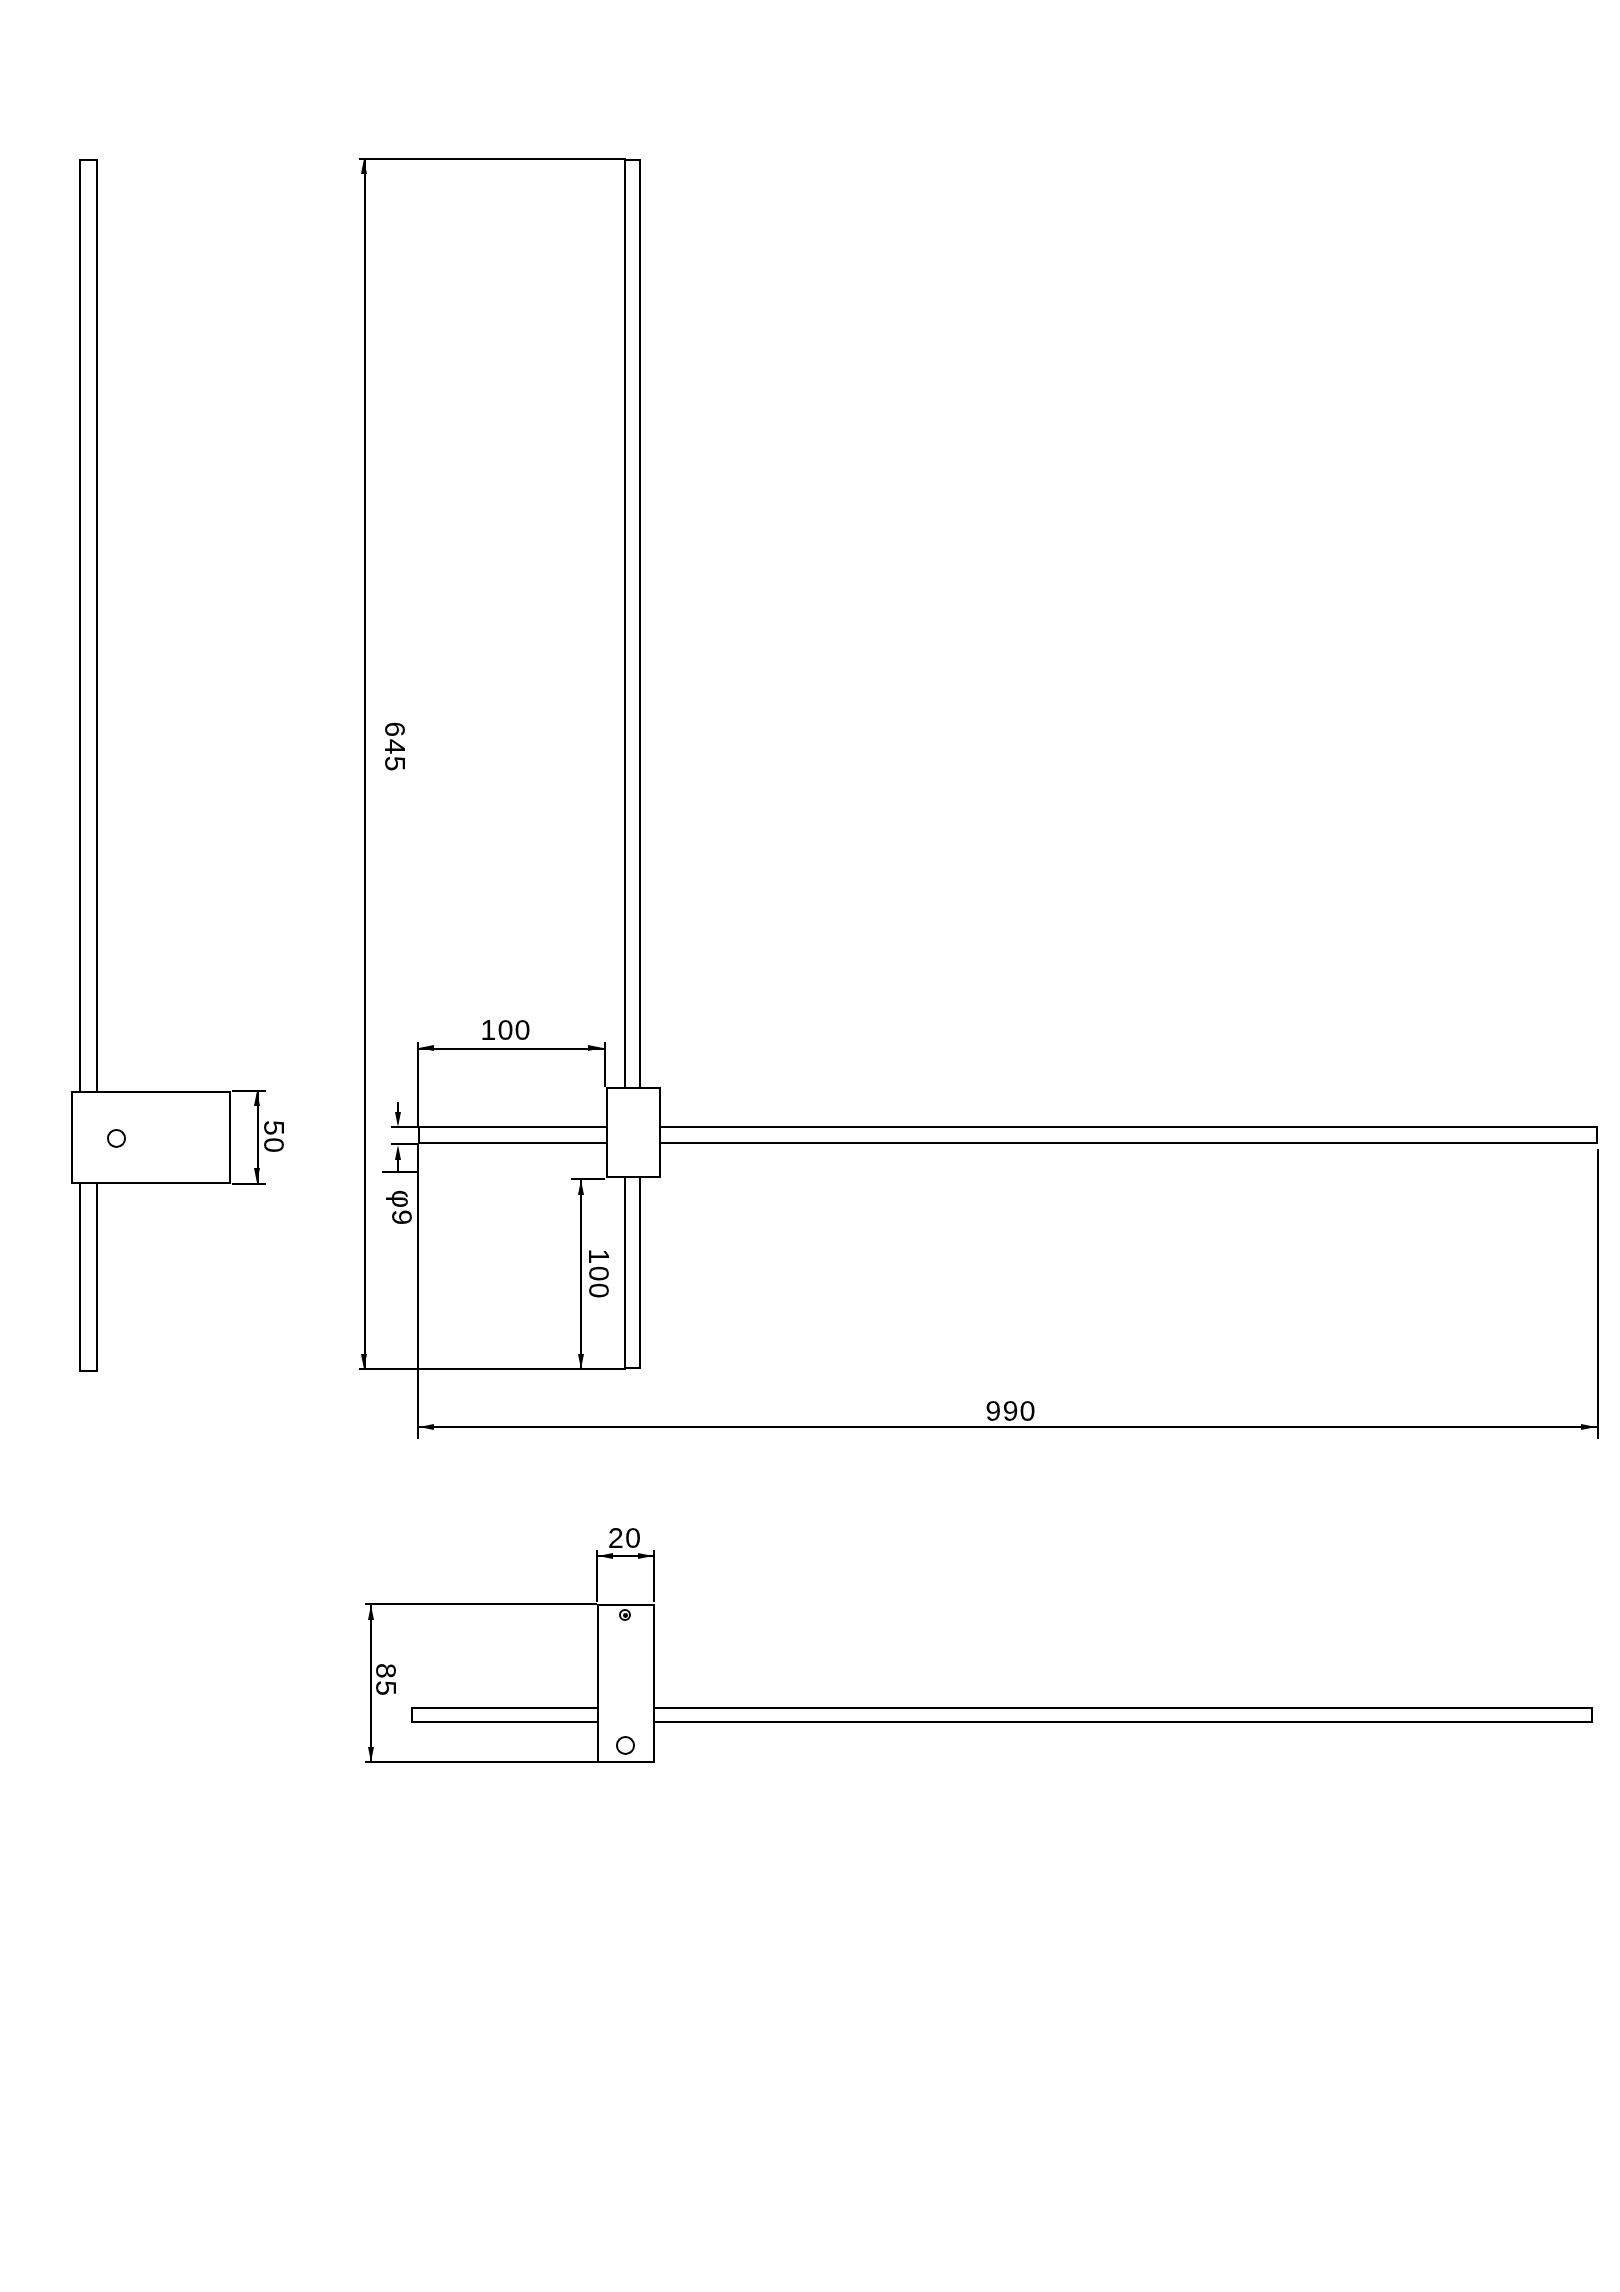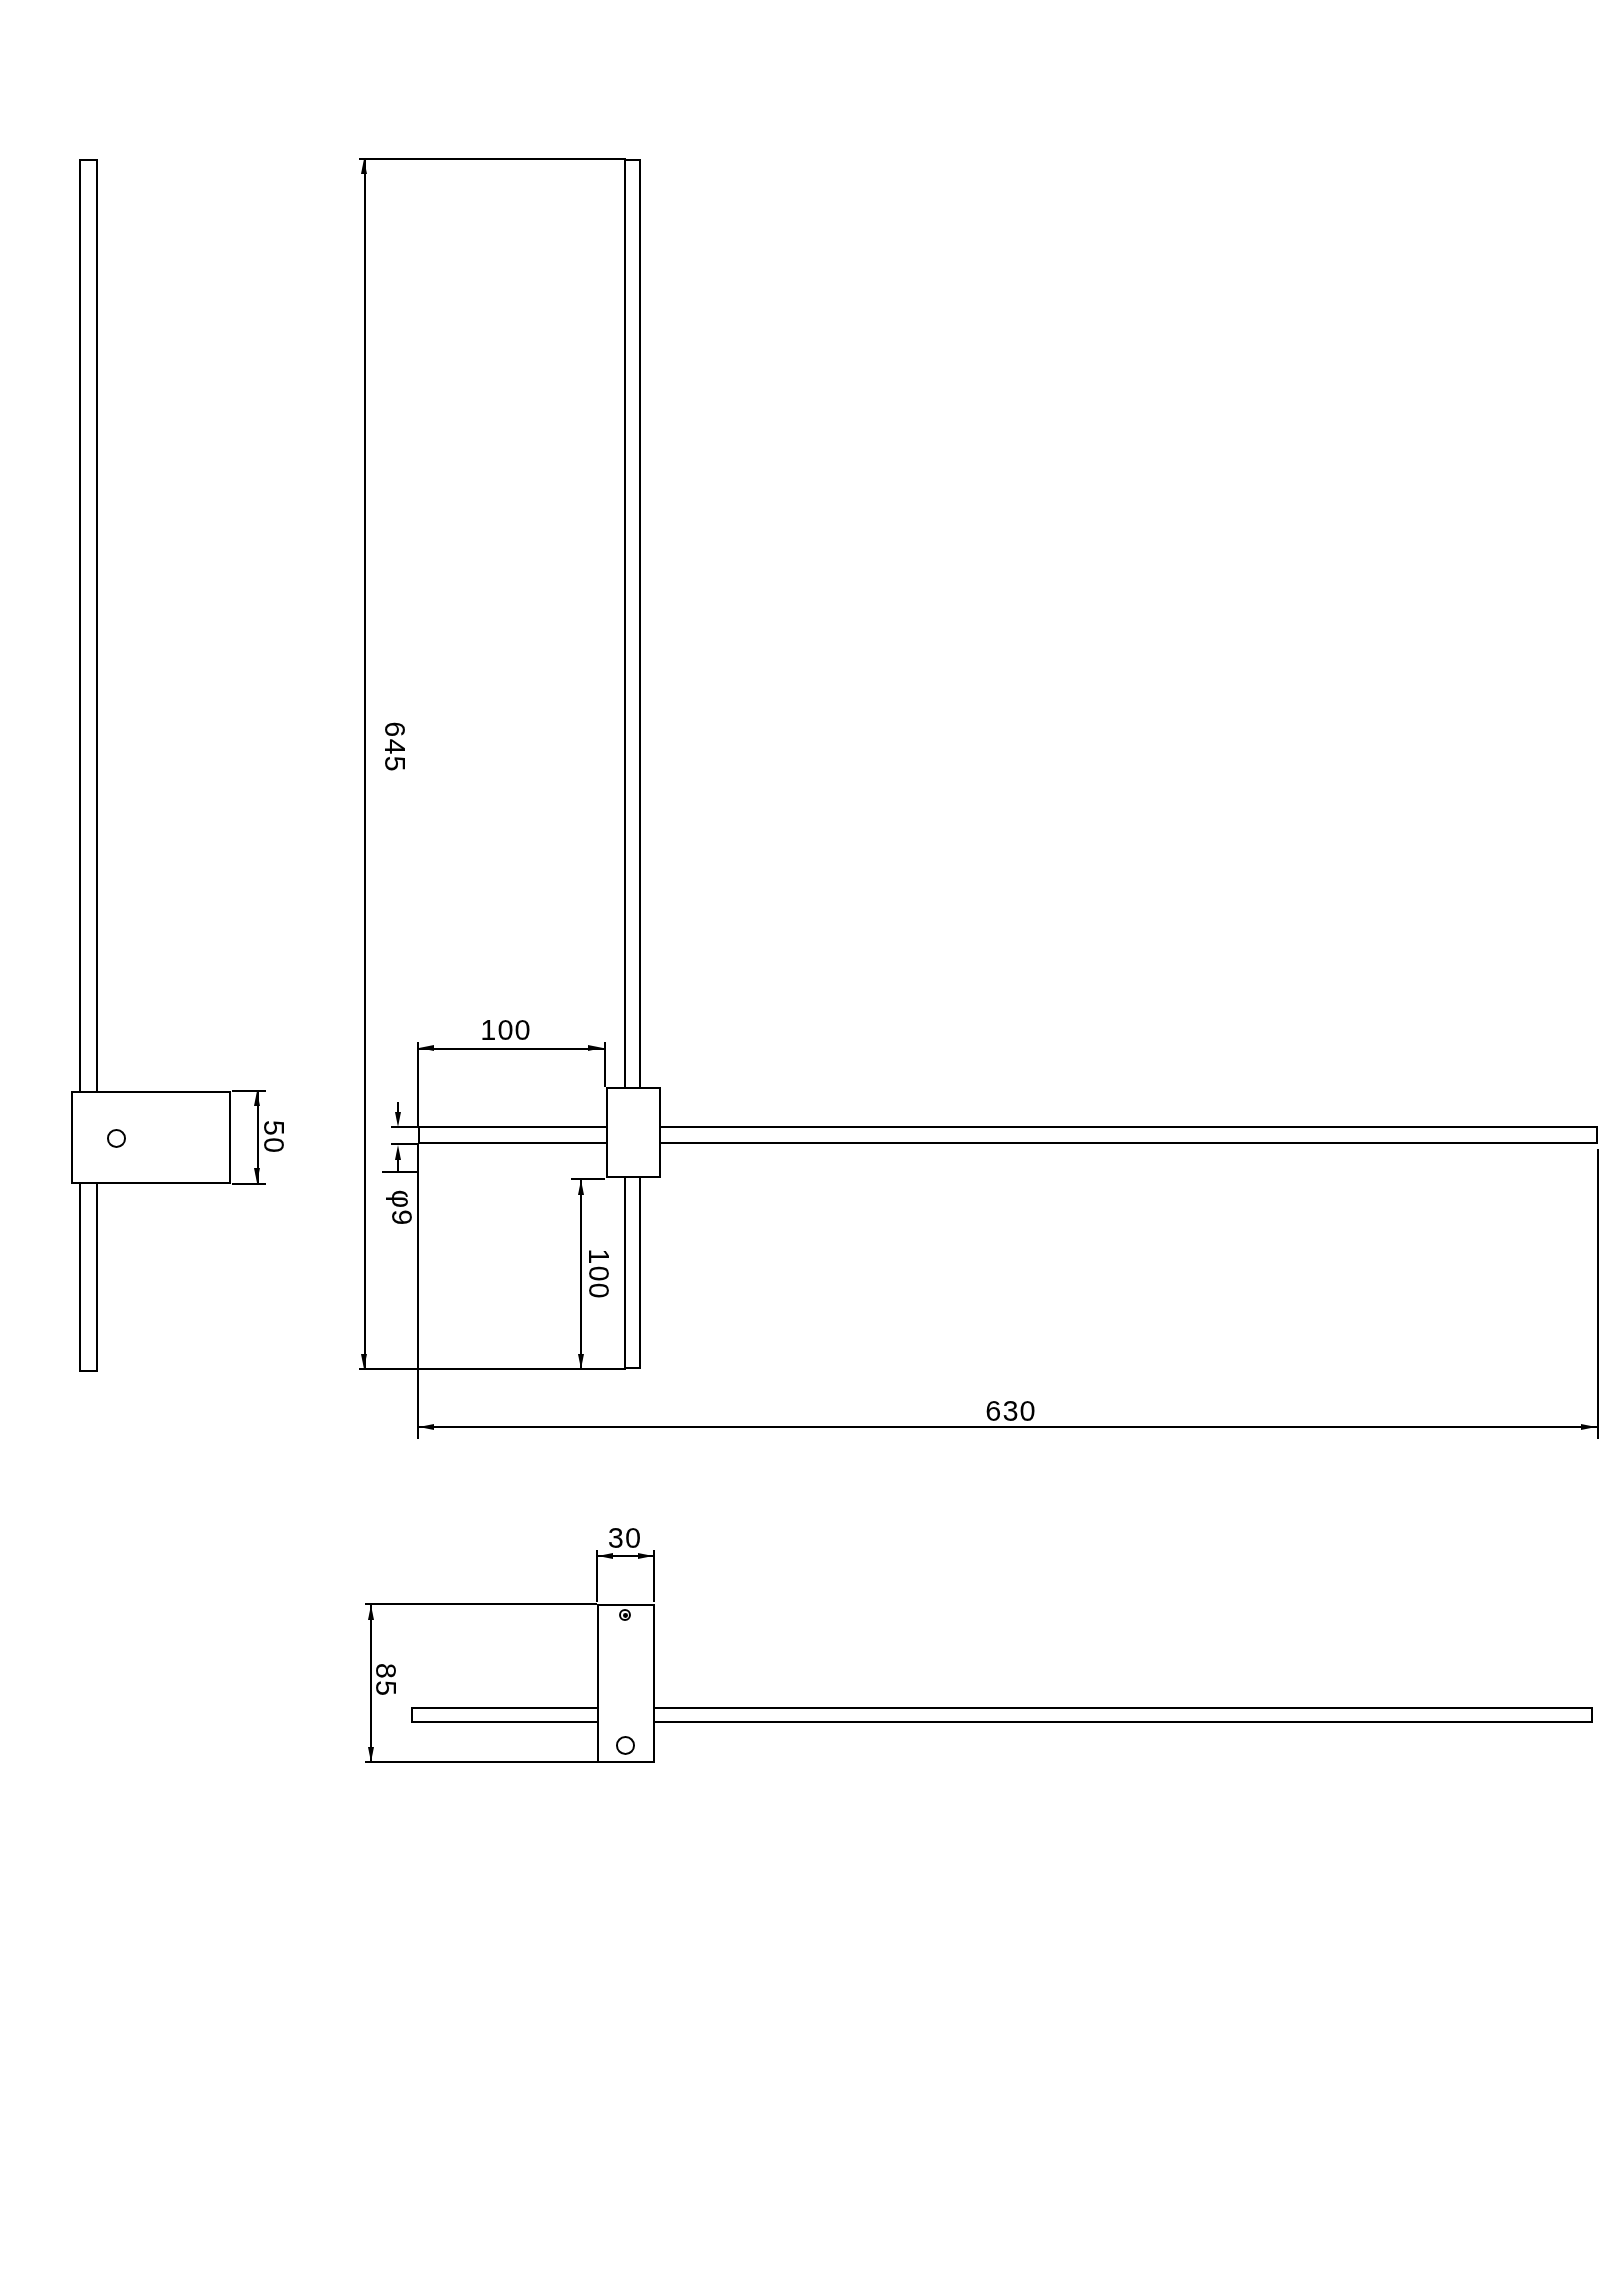--- a/index.html
+++ b/index.html
@@ -81,38 +81,38 @@
   <div class="vl" style="left:580px;top:1179px;height:190px;"></div>
   <div class="ar ar-up" style="left:578px;top:1180px;"></div>
   <div class="ar ar-down" style="left:578px;top:1354px;"></div>
   <span class="lblv" style="left:598px;top:1274px;">100</span>
 
   <div class="vl" style="left:417px;top:1144px;height:295px;"></div>
   <div class="vl" style="left:1597px;top:1149px;height:290px;"></div>
   <div class="hl" style="left:418px;top:1426px;width:1180px;"></div>
   <div class="ar ar-left" style="left:419px;top:1424px;"></div>
   <div class="ar ar-right" style="left:1581px;top:1424px;"></div>
-  <span class="lbl" style="left:1011px;top:1411px;">630</span>
+  <span class="lbl" style="left:1011px;top:1411px;">990</span>
 
   <div class="bar" style="left:411px;top:1707px;width:1182px;height:15.7px;"></div>
   <div class="hl thin" style="left:413px;top:1714px;width:1178px;"></div>
   <div class="vl" style="left:416px;top:1709px;height:11.8px;"></div>
   <div class="vl" style="left:1585px;top:1709px;height:11.8px;width:3.9px;"></div>
 
   <div class="box cover" style="left:597px;top:1604px;width:58px;height:159px;"></div>
   <div class="circ" style="left:619px;top:1609px;width:11.8px;height:11.8px;border-width:2px;"></div>
   <div class="dot" style="left:623px;top:1613px;width:4.9px;height:4.9px;"></div>
   <div class="circ" style="left:616px;top:1736px;width:18.6px;height:18.6px;"></div>
 
   <div class="vl" style="left:596px;top:1550px;height:52px;"></div>
   <div class="vl" style="left:653px;top:1550px;height:52px;"></div>
   <div class="hl" style="left:597px;top:1555px;width:58px;"></div>
   <div class="ar ar-left" style="left:598px;top:1553px;"></div>
   <div class="ar ar-right" style="left:638px;top:1553px;"></div>
-  <span class="lbl" style="left:625px;top:1538px;">30</span>
+  <span class="lbl" style="left:625px;top:1538px;">20</span>
 
   <div class="hl" style="left:365px;top:1603px;width:232px;"></div>
   <div class="hl" style="left:365px;top:1761px;width:232px;"></div>
   <div class="vl" style="left:370px;top:1604px;height:159px;"></div>
   <div class="ar ar-up" style="left:368px;top:1605px;"></div>
   <div class="ar ar-down" style="left:368px;top:1747px;"></div>
   <span class="lblv" style="left:385px;top:1680px;">85</span>
 
 </div>
 

